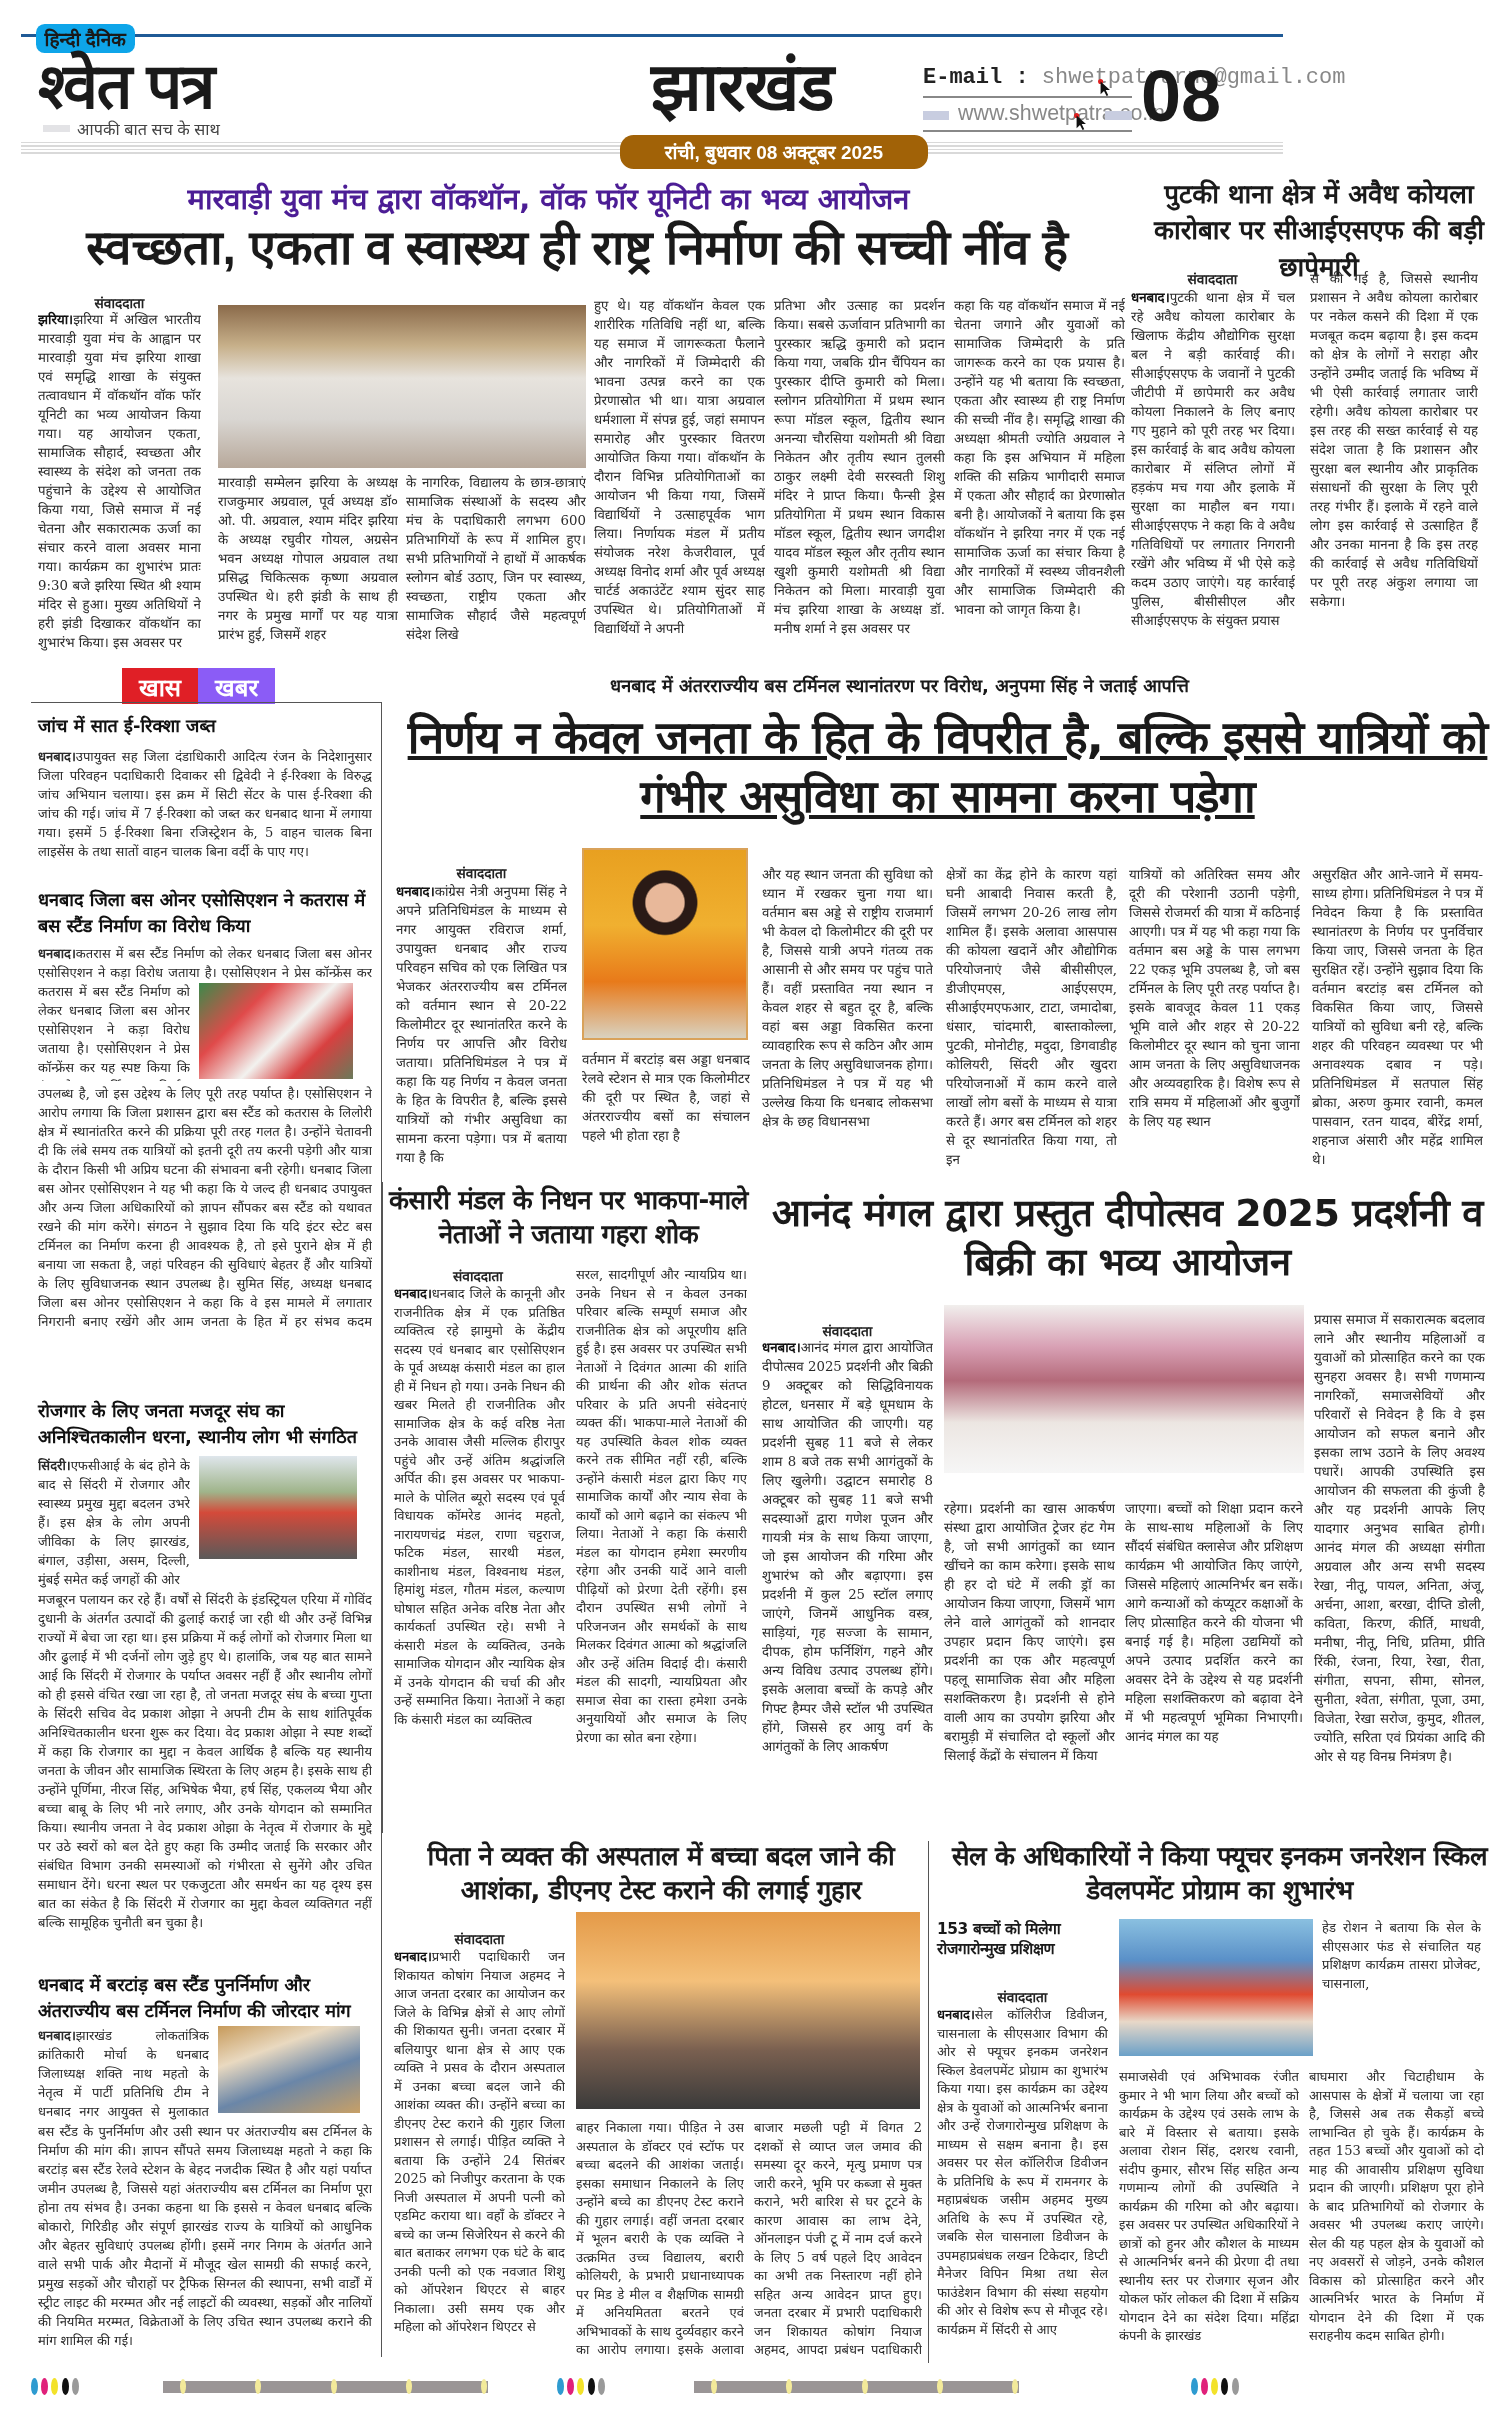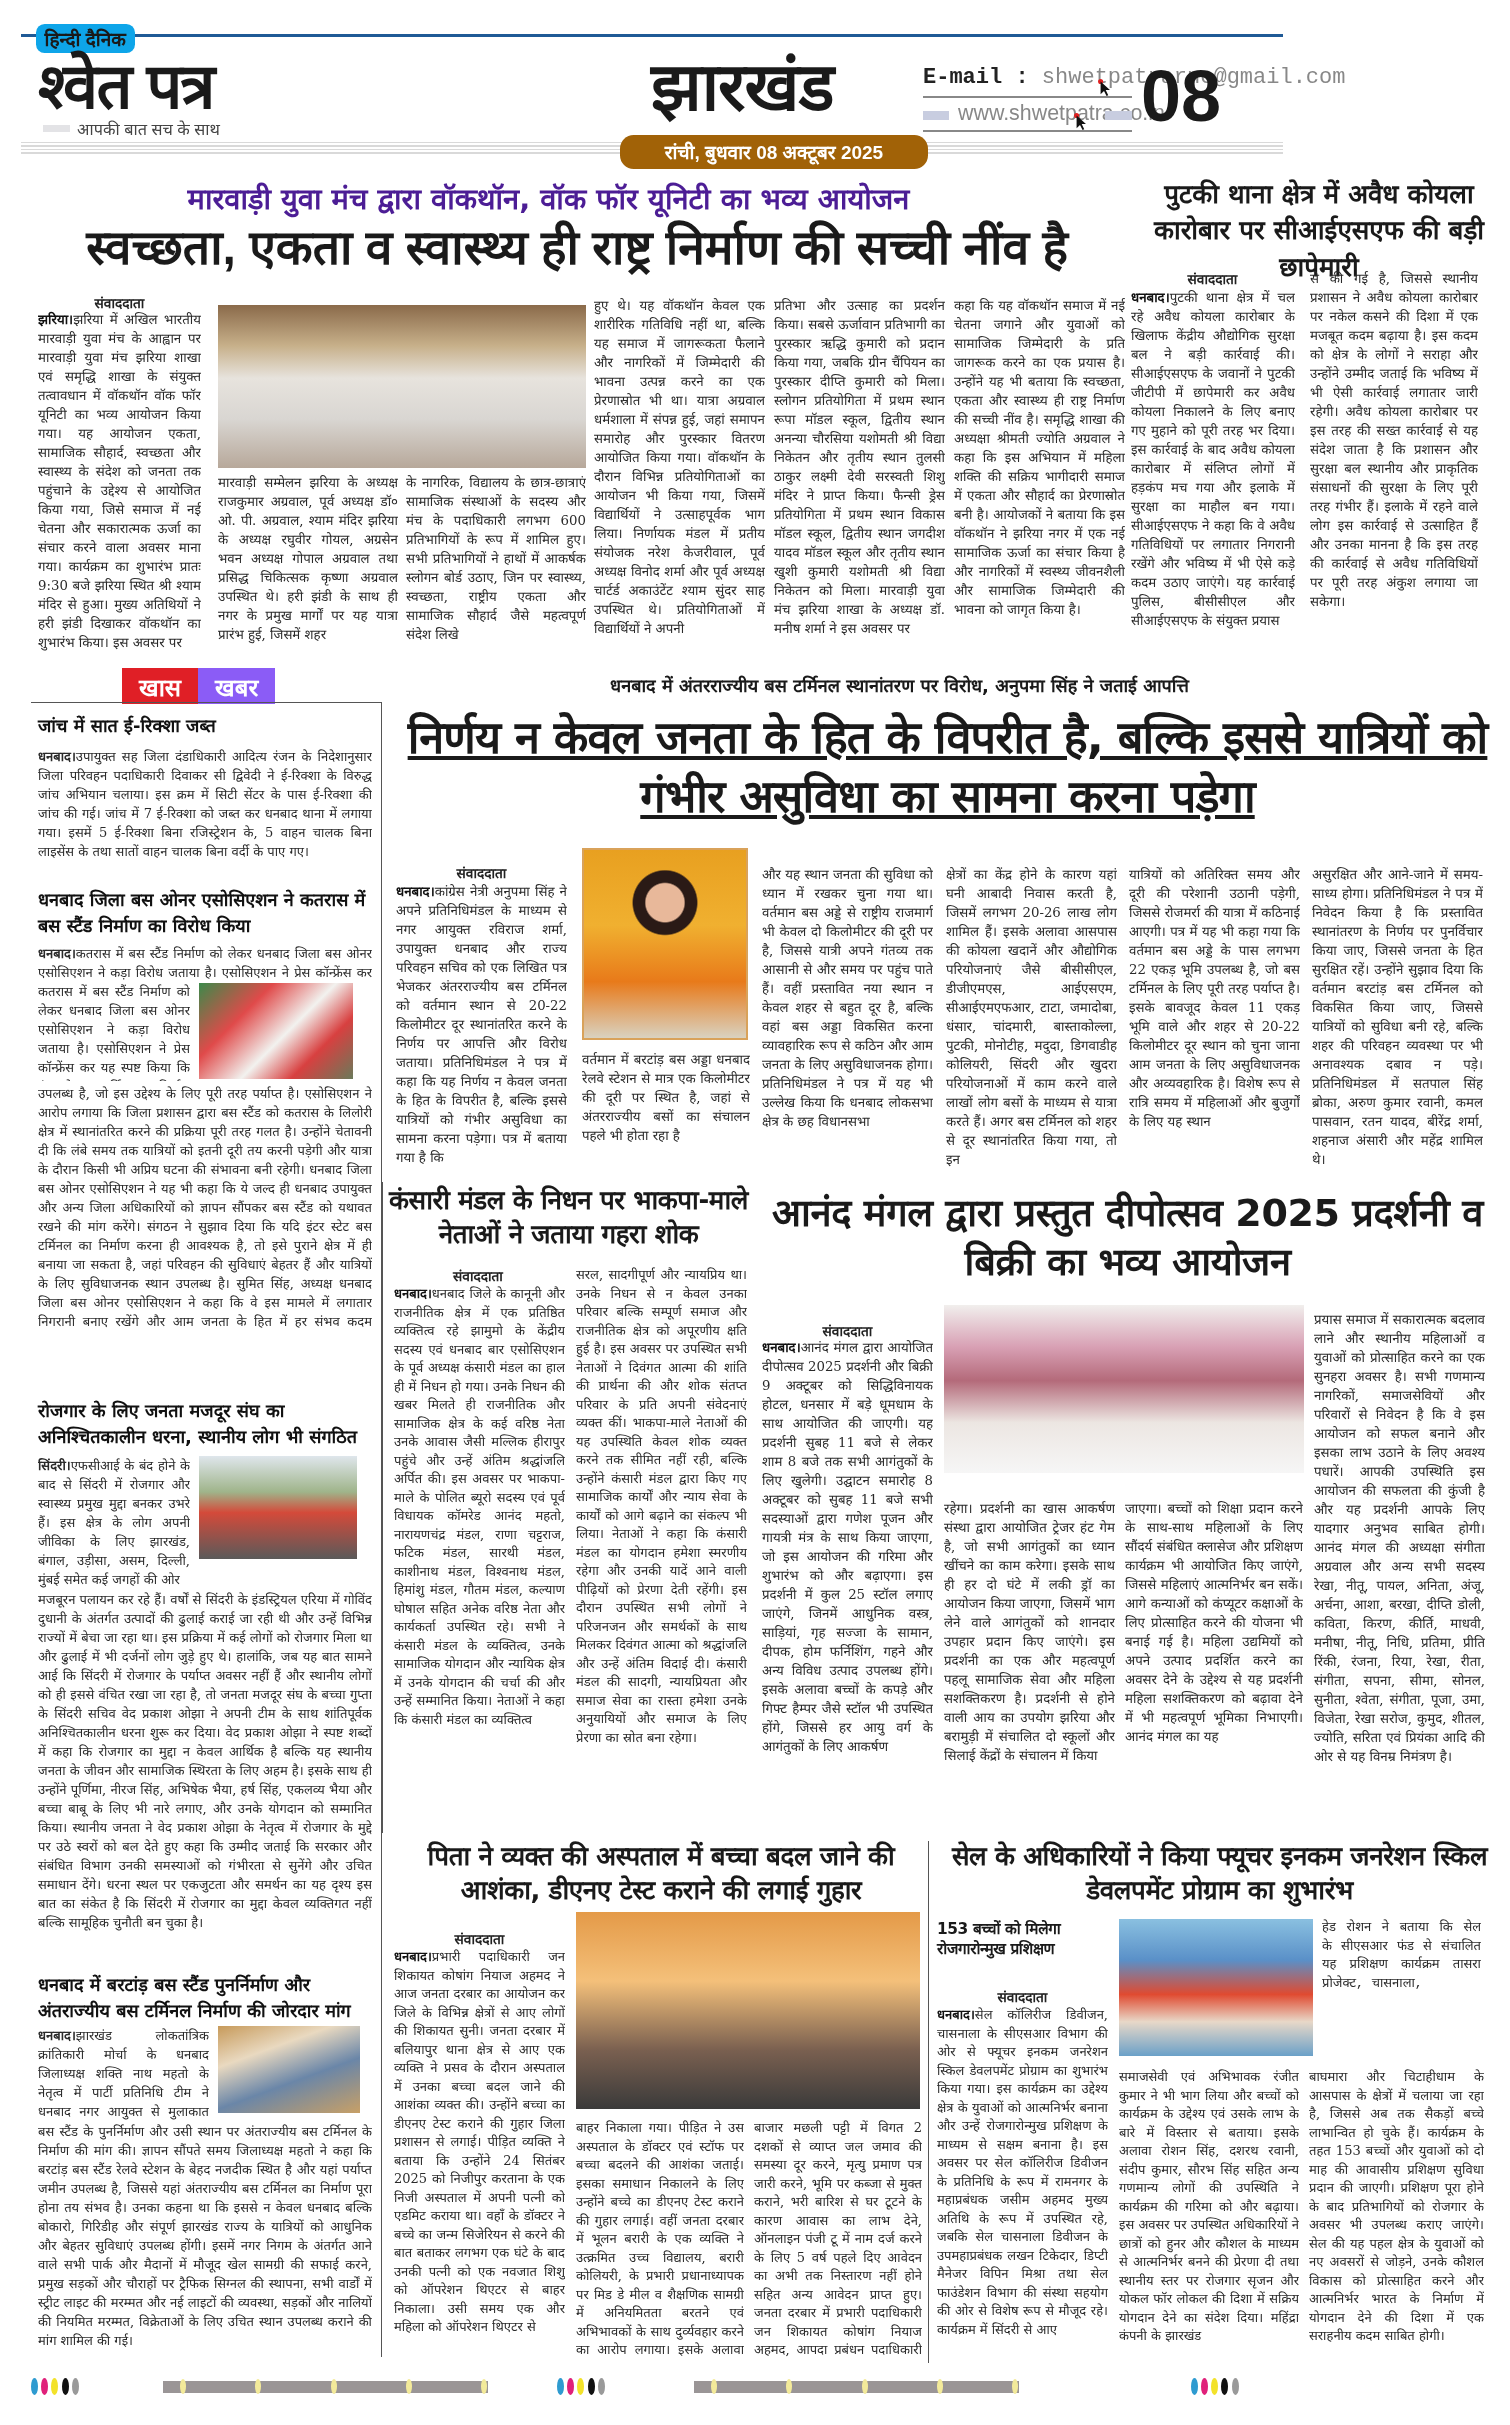--- a/index.html
+++ b/index.html
@@ -122,21 +122,21 @@
 <div class="abs kk-head" style="left:38px;top:713px;width:334px;">जांच में सात ई-रिक्शा जब्त</div>
 <div class="abs kk-col" style="left:38px;top:747px;width:334px;height:137px;overflow:hidden;"><b>धनबाद।</b><span>उपायुक्त सह जिला दंडाधिकारी आदित्य रंजन के निदेशानुसार जिला परिवहन पदाधिकारी दिवाकर सी द्विवेदी ने ई-रिक्शा के विरुद्ध जांच अभियान चलाया। इस क्रम में सिटी सेंटर के पास ई-रिक्शा की जांच की गई। जांच में 7 ई-रिक्शा को जब्त कर धनबाद थाना में लगाया गया। इसमें 5 ई-रिक्शा बिना रजिस्ट्रेशन के, 5 वाहन चालक बिना लाइसेंस के तथा सातों वाहन चालक बिना वर्दी के पाए गए।</span></div>
 
 <div class="abs kk-head" style="left:38px;top:887px;width:334px;">धनबाद जिला बस ओनर एसोसिएशन ने कतरास में बस स्टैंड निर्माण का विरोध किया</div>
 <div class="abs kk-col" style="left:38px;top:944px;width:334px;height:39px;overflow:hidden;"><b>धनबाद।</b><span>कतरास में बस स्टैंड निर्माण को लेकर धनबाद जिला बस ओनर एसोसिएशन ने कड़ा विरोध जताया है। एसोसिएशन ने प्रेस कॉन्फ्रेंस कर यह स्पष्ट किया कि इंटर स्टेट बस टर्मिनल का निर्माण वर्तमान धनबाद बस स्टैंड परिसर में ही होना चाहिए। उन्होंने कहा कि धनबाद बस स्टैंड परिसर में लगभग 22 एकड़ भूमि</span></div>
 <div class="abs kk-col" style="left:38px;top:982px;width:152px;height:99px;overflow:hidden;">कतरास में बस स्टैंड निर्माण को लेकर धनबाद जिला बस ओनर एसोसिएशन ने कड़ा विरोध जताया है। एसोसिएशन ने प्रेस कॉन्फ्रेंस कर यह स्पष्ट किया कि इंटर स्टेट बस टर्मिनल का निर्माण वर्तमान धनबाद बस स्टैंड परिसर में ही होना चाहिए। उन्होंने कहा कि धनबाद बस स्टैंड परिसर में लगभग 22 एकड़ भूमि</div>
 <div class="abs photo ph-red" style="left:199px;top:983px;width:154px;height:96px;"></div>
 <div class="abs kk-col" style="left:38px;top:1084px;width:334px;height:248px;overflow:hidden;">उपलब्ध है, जो इस उद्देश्य के लिए पूरी तरह पर्याप्त है। एसोसिएशन ने आरोप लगाया कि जिला प्रशासन द्वारा बस स्टैंड को कतरास के लिलोरी क्षेत्र में स्थानांतरित करने की प्रक्रिया पूरी तरह गलत है। उन्होंने चेतावनी दी कि लंबे समय तक यात्रियों को इतनी दूरी तय करनी पड़ेगी और यात्रा के दौरान किसी भी अप्रिय घटना की संभावना बनी रहेगी। धनबाद जिला बस ओनर एसोसिएशन ने यह भी कहा कि ये जल्द ही धनबाद उपायुक्त और अन्य जिला अधिकारियों को ज्ञापन सौंपकर बस स्टैंड को यथावत रखने की मांग करेंगे। संगठन ने सुझाव दिया कि यदि इंटर स्टेट बस टर्मिनल का निर्माण करना ही आवश्यक है, तो इसे पुराने क्षेत्र में ही बनाया जा सकता है, जहां परिवहन की सुविधाएं बेहतर हैं और यात्रियों के लिए सुविधाजनक स्थान उपलब्ध है। सुमित सिंह, अध्यक्ष धनबाद जिला बस ओनर एसोसिएशन ने कहा कि वे इस मामले में लगातार निगरानी बनाए रखेंगे और आम जनता के हित में हर संभव कदम उठाएंगे। उन्होंने प्रशासन से अपील की कि शहर के यातायात और यात्रियों की सुरक्षा को ध्यान में रखते हुए सही निर्णय लिया जाय।</div>
 
 <div class="abs kk-head" style="left:38px;top:1398px;width:334px;">रोजगार के लिए जनता मजदूर संघ का अनिश्चितकालीन धरना, स्थानीय लोग भी संगठित</div>
-<div class="abs kk-col" style="left:38px;top:1456px;width:152px;height:134px;overflow:hidden;"><b>सिंदरी।</b><span>एफसीआई के बंद होने के बाद से सिंदरी में रोजगार और स्वास्थ्य प्रमुख मुद्दा बनकर उभरे हैं। इस क्षेत्र के लोग अपनी जीविका के लिए झारखंड, बंगाल, उड़ीसा, असम, दिल्ली, मुंबई समेत कई जगहों की ओर</span></div>
+<div class="abs kk-col" style="left:38px;top:1456px;width:152px;height:134px;overflow:hidden;"><b>सिंदरी।</b><span>एफसीआई के बंद होने के बाद से सिंदरी में रोजगार और स्वास्थ्य प्रमुख मुद्दा बदलन उभरे हैं। इस क्षेत्र के लोग अपनी जीविका के लिए झारखंड, बंगाल, उड़ीसा, असम, दिल्ली, मुंबई समेत कई जगहों की ओर</span></div>
 <div class="abs photo ph-road" style="left:199px;top:1456px;width:158px;height:103px;"></div>
 <div class="abs kk-col" style="left:38px;top:1590px;width:334px;height:377px;overflow:hidden;">मजबूरन पलायन कर रहे हैं। वर्षों से सिंदरी के इंडस्ट्रियल एरिया में गोविंद दुधानी के अंतर्गत उत्पादों की ढुलाई कराई जा रही थी और उन्हें विभिन्न राज्यों में बेचा जा रहा था। इस प्रक्रिया में कई लोगों को रोजगार मिला था और ढुलाई में भी दर्जनों लोग जुड़े हुए थे। हालांकि, जब यह बात सामने आई कि सिंदरी में रोजगार के पर्याप्त अवसर नहीं हैं और स्थानीय लोगों को ही इससे वंचित रखा जा रहा है, तो जनता मजदूर संघ के बच्चा गुप्ता के सिंदरी सचिव वेद प्रकाश ओझा ने अपनी टीम के साथ शांतिपूर्वक अनिश्चितकालीन धरना शुरू कर दिया। वेद प्रकाश ओझा ने स्पष्ट शब्दों में कहा कि रोजगार का मुद्दा न केवल आर्थिक है बल्कि यह स्थानीय जनता के जीवन और सामाजिक स्थिरता के लिए अहम है। इसके साथ ही उन्होंने पूर्णिमा, नीरज सिंह, अभिषेक भैया, हर्ष सिंह, एकलव्य भैया और बच्चा बाबू के लिए भी नारे लगाए, और उनके योगदान को सम्मानित किया। स्थानीय जनता ने वेद प्रकाश ओझा के नेतृत्व में रोजगार के मुद्दे पर उठे स्वरों को बल देते हुए कहा कि उम्मीद जताई कि सरकार और संबंधित विभाग उनकी समस्याओं को गंभीरता से सुनेंगे और उचित समाधान देंगे। धरना स्थल पर एकजुटता और समर्थन का यह दृश्य इस बात का संकेत है कि सिंदरी में रोजगार का मुद्दा केवल व्यक्तिगत नहीं बल्कि सामूहिक चुनौती बन चुका है।</div>
 
 <div class="abs kk-head" style="left:38px;top:1972px;width:334px;">धनबाद में बरटांड़ बस स्टैंड पुनर्निर्माण और अंतराज्यीय बस टर्मिनल निर्माण की जोरदार मांग</div>
 <div class="abs kk-col" style="left:38px;top:2026px;width:171px;height:96px;overflow:hidden;"><b>धनबाद।</b><span>झारखंड लोकतांत्रिक क्रांतिकारी मोर्चा के धनबाद जिलाध्यक्ष शक्ति नाथ महतो के नेतृत्व में पार्टी प्रतिनिधि टीम ने धनबाद नगर आयुक्त से मुलाकात कर बरटांड़ स्थित</span></div>
 <div class="abs photo ph-office" style="left:218px;top:2026px;width:142px;height:87px;"></div>
 <div class="abs kk-col" style="left:38px;top:2122px;width:334px;height:231px;overflow:hidden;">बस स्टैंड के पुनर्निर्माण और उसी स्थान पर अंतराज्यीय बस टर्मिनल के निर्माण की मांग की। ज्ञापन सौंपते समय जिलाध्यक्ष महतो ने कहा कि बरटांड़ बस स्टैंड रेलवे स्टेशन के बेहद नजदीक स्थित है और यहां पर्याप्त जमीन उपलब्ध है, जिससे यहां अंतराज्यीय बस टर्मिनल का निर्माण पूरा होना तय संभव है। उनका कहना था कि इससे न केवल धनबाद बल्कि बोकारो, गिरिडीह और संपूर्ण झारखंड राज्य के यात्रियों को आधुनिक और बेहतर सुविधाएं उपलब्ध होंगी। इसमें नगर निगम के अंतर्गत आने वाले सभी पार्क और मैदानों में मौजूद खेल सामग्री की सफाई करने, प्रमुख सड़कों और चौराहों पर ट्रैफिक सिग्नल की स्थापना, सभी वार्डों में स्ट्रीट लाइट की मरम्मत और नई लाइटों की व्यवस्था, सड़कों और नालियों की नियमित मरम्मत, विक्रेताओं के लिए उचित स्थान उपलब्ध कराने की मांग शामिल की गई।</div>
 
 <div class="abs mid-kicker">धनबाद में अंतरराज्यीय बस टर्मिनल स्थानांतरण पर विरोध, अनुपमा सिंह ने जताई आपत्ति</div>
 <div class="abs mid-head">निर्णय न केवल जनता के हित के विपरीत है, बल्कि इससे यात्रियों को गंभीर असुविधा का सामना करना पड़ेगा</div>
@@ -170,21 +170,21 @@
 <div class="abs col" style="left:576px;top:2119px;width:168px;height:240px;font-size:13px;line-height:18.5px;">बाहर निकाला गया। पीड़ित ने उस अस्पताल के डॉक्टर एवं स्टॉफ पर बच्चा बदलने की आशंका जताई। इसका समाधान निकालने के लिए उन्होंने बच्चे का डीएनए टेस्ट कराने की गुहार लगाई। वहीं जनता दरबार में भूलन बरारी के एक व्यक्ति ने उत्क्रमित उच्च विद्यालय, बरारी कोलियरी, के प्रभारी प्रधानाध्यापक पर मिड डे मील व शैक्षणिक सामग्री में अनियमितता बरतने एवं अभिभावकों के साथ दुर्व्यवहार करने का आरोप लगाया। इसके अलावा जनता दरबार में केंदुआ</div>
 <div class="abs col" style="left:754px;top:2119px;width:168px;height:240px;font-size:13px;line-height:18.5px;">बाजार मछली पट्टी में विगत 2 दशकों से व्याप्त जल जमाव की समस्या दूर करने, मृत्यु प्रमाण पत्र जारी करने, भूमि पर कब्जा से मुक्त कराने, भरी बारिश से घर टूटने के कारण आवास का लाभ देने, ऑनलाइन पंजी टू में नाम दर्ज करने के लिए 5 वर्ष पहले दिए आवेदन का अभी तक निस्तारण नहीं होने सहित अन्य आवेदन प्राप्त हुए। जनता दरबार में प्रभारी पदाधिकारी जन शिकायत कोषांग नियाज अहमद, आपदा प्रबंधन पदाधिकारी संजय कुमार झा मौजूद रहे।</div>
 
 <div class="abs vline" style="left:928px;top:1841px;height:522px;"></div>
 <div class="abs sec-head" style="left:937px;top:1840px;width:565px;font-size:26px;">सेल के अधिकारियों ने किया फ्यूचर इनकम जनरेशन स्किल डेवलपमेंट प्रोग्राम का शुभारंभ</div>
 <div class="abs sec-head" style="left:937px;top:1919px;width:171px;font-size:15.4px;text-align:left;">153 बच्चों को मिलेगा रोजगारोन्मुख प्रशिक्षण</div>
 <div class="abs byline" style="left:937px;top:1987px;width:171px;">संवाददाता</div>
 <div class="abs col" style="left:937px;top:2006px;width:171px;height:353px;font-size:13px;line-height:18.5px;"><b>धनबाद।</b><span>सेल कॉलिरीज डिवीजन, चासनाला के सीएसआर विभाग की ओर से फ्यूचर इनकम जनरेशन स्किल डेवलपमेंट प्रोग्राम का शुभारंभ किया गया। इस कार्यक्रम का उद्देश्य क्षेत्र के युवाओं को आत्मनिर्भर बनाना और उन्हें रोजगारोन्मुख प्रशिक्षण के माध्यम से सक्षम बनाना है। इस अवसर पर सेल कॉलिरीज डिवीजन के प्रतिनिधि के रूप में रामनगर के महाप्रबंधक जसीम अहमद मुख्य अतिथि के रूप में उपस्थित रहे, जबकि सेल चासनाला डिवीजन के उपमहाप्रबंधक लखन टिकेदार, डिप्टी मैनेजर विपिन मिश्रा तथा सेल फाउंडेशन विभाग की संस्था सहयोग की ओर से विशेष रूप से मौजूद रहे। कार्यक्रम में सिंदरी से आए</span></div>
 <div class="abs photo ph-saill" style="left:1119px;top:1919px;width:194px;height:137px;"></div>
 <div class="abs col" style="left:1119px;top:2068px;width:180px;height:291px;font-size:13px;line-height:18.5px;">समाजसेवी एवं अभिभावक रंजीत कुमार ने भी भाग लिया और बच्चों को कार्यक्रम के उद्देश्य एवं उसके लाभ के बारे में विस्तार से बताया। इसके अलावा रोशन सिंह, दशरथ रवानी, संदीप कुमार, सौरभ सिंह सहित अन्य गणमान्य लोगों की उपस्थिति ने कार्यक्रम की गरिमा को और बढ़ाया। इस अवसर पर उपस्थित अधिकारियों ने छात्रों को हुनर और कौशल के माध्यम से आत्मनिर्भर बनने की प्रेरणा दी तथा स्थानीय स्तर पर रोजगार सृजन और योकल फॉर लोकल की दिशा में सक्रिय योगदान देने का संदेश दिया। महिंद्रा कंपनी के झारखंड</div>
-<div class="abs col" style="left:1322px;top:1919px;width:159px;height:137px;font-size:13px;line-height:18.5px;font-family:Liberation Mono, monospace;">हेड रोशन ने बताया कि सेल के सीएसआर फंड से संचालित यह प्रशिक्षण कार्यक्रम तासरा प्रोजेक्ट, चासनाला,</div>
+<div class="abs col" style="left:1322px;top:1919px;width:159px;height:137px;font-size:13px;line-height:18.5px;">हेड रोशन ने बताया कि सेल के सीएसआर फंड से संचालित यह प्रशिक्षण कार्यक्रम तासरा प्रोजेक्ट, चासनाला,</div>
 <div class="abs col" style="left:1309px;top:2068px;width:175px;height:291px;font-size:13px;line-height:18.5px;">बाघमारा और चिटाहीधाम के आसपास के क्षेत्रों में चलाया जा रहा है, जिससे अब तक सैकड़ों बच्चे लाभान्वित हो चुके हैं। कार्यक्रम के तहत 153 बच्चों और युवाओं को दो माह की आवासीय प्रशिक्षण सुविधा प्रदान की जाएगी। प्रशिक्षण पूरा होने के बाद प्रतिभागियों को रोजगार के अवसर भी उपलब्ध कराए जाएंगे। सेल की यह पहल क्षेत्र के युवाओं को नए अवसरों से जोड़ने, उनके कौशल विकास को प्रोत्साहित करने और आत्मनिर्भर भारत के निर्माण में योगदान देने की दिशा में एक सराहनीय कदम साबित होगी।</div>
 
 <div id="footer">
     <div class="abs ring" style="left: 31px; background: rgb(47, 155, 208);"></div>
     <div class="abs ring" style="left: 41px; background: rgb(224, 32, 122);"></div>
     <div class="abs ring" style="left: 51px; background: rgb(243, 226, 42);"></div>
     <div class="abs ring" style="left: 62px; background: rgb(17, 17, 17);"></div>
     <div class="abs ring" style="left: 72px; background: rgb(154, 154, 154);"></div>
     <div class="abs ring" style="left: 557px; background: rgb(47, 155, 208);"></div>
     <div class="abs ring" style="left: 567px; background: rgb(224, 32, 122);"></div>

